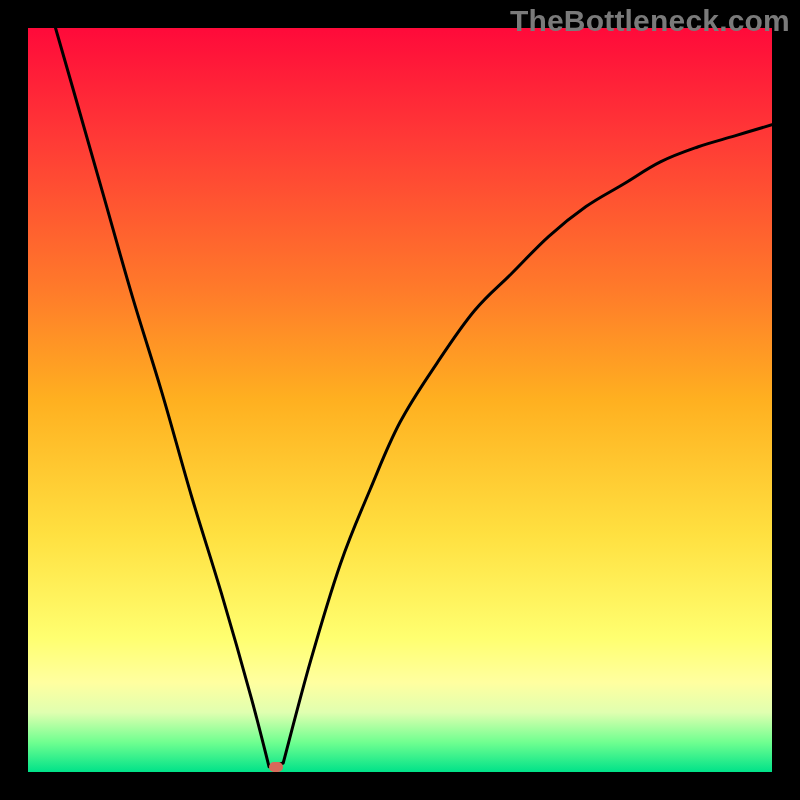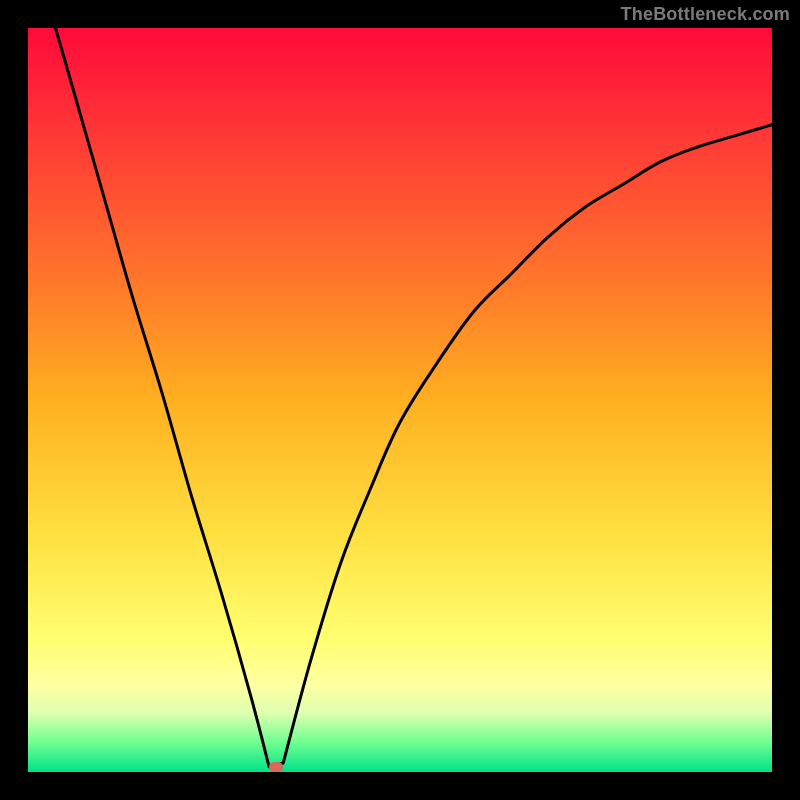--- a/index.html
+++ b/index.html
@@ -36,21 +36,21 @@
       #e0ffb0 92%,
       #70ff90 96%,
       #00e289 100%
     );
   }
   #watermark {
     position: absolute;
     top: 4px;
     right: 10px;
     color: #7a7a7a;
-    font-size: 18px;
+    font-size: 30px;
     font-weight: 600;
     letter-spacing: 0.2px;
     user-select: none;
   }
   svg {
     position: absolute;
     left: 0;
     top: 0;
   }
   #marker {

